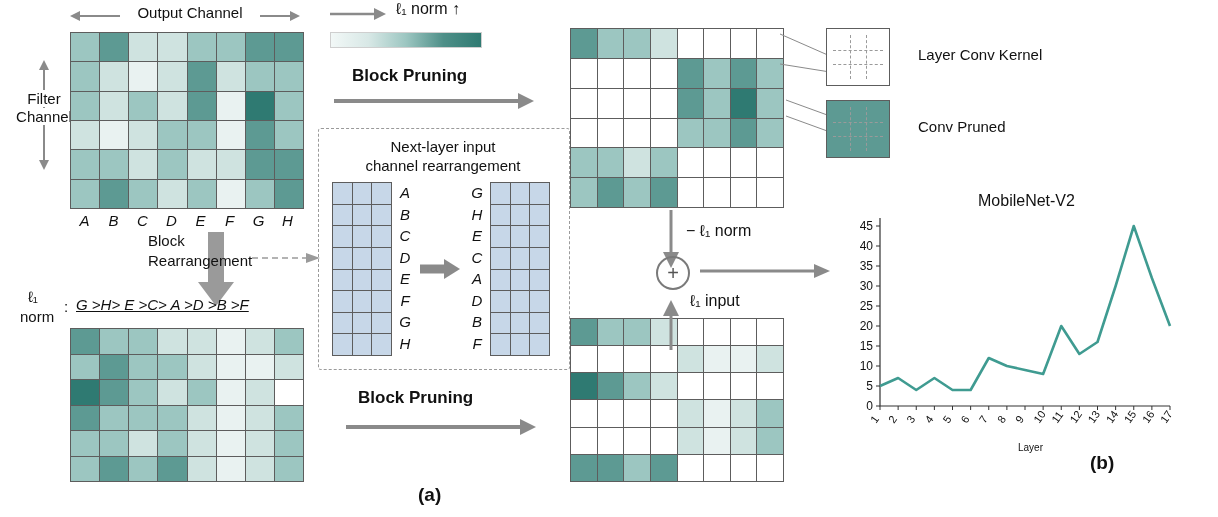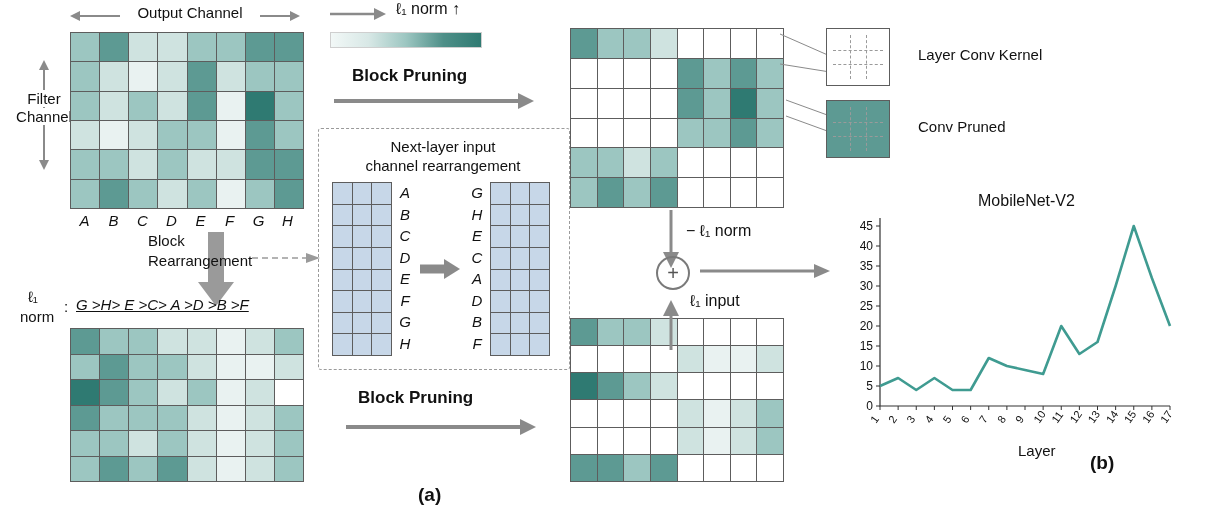--- a/index.html
+++ b/index.html
@@ -506,16 +506,16 @@
       <text x="273.625" y="214" font-size="11" font-family="Liberation Sans, sans-serif" fill="#111" transform="rotate(-55 273.625 214)">14</text>
       <line x1="295.75" x2="295.75" y1="196" y2="200" stroke="#333"></line>
       <text x="291.75" y="214" font-size="11" font-family="Liberation Sans, sans-serif" fill="#111" transform="rotate(-55 291.75 214)">15</text>
       <line x1="313.875" x2="313.875" y1="196" y2="200" stroke="#333"></line>
       <text x="309.875" y="214" font-size="11" font-family="Liberation Sans, sans-serif" fill="#111" transform="rotate(-55 309.875 214)">16</text>
       <line x1="332" x2="332" y1="196" y2="200" stroke="#333"></line>
       <text x="328" y="214" font-size="11" font-family="Liberation Sans, sans-serif" fill="#111" transform="rotate(-55 328 214)">17</text>
       <path d="M42,176 L60.125,168 L78.25,180 L96.375,168 L114.5,180 L132.625,180 L150.75,148 L168.875,156 L187,160 L205.125,164 L223.25,116 L241.375,144 L259.5,132 L277.625,76 L295.75,16 L313.875,68 L332,116" fill="none" stroke="#3f9b91" stroke-width="2.6" stroke-linejoin="round"></path>
     </svg>
 </div>
-<div class="abs lbl" style="left:1018px;top:442px;font-size:15px;">Layer</div>
+<div class="abs lbl" style="left:1018px;top:442px;font-size:10px;">Layer</div>
 
 <div class="abs lbl bold" style="left:1090px;top:452px;font-size:19px;">(b)</div>
 <div class="abs lbl bold" style="left:418px;top:484px;font-size:19px;">(a)</div>
 
 </body></html>

